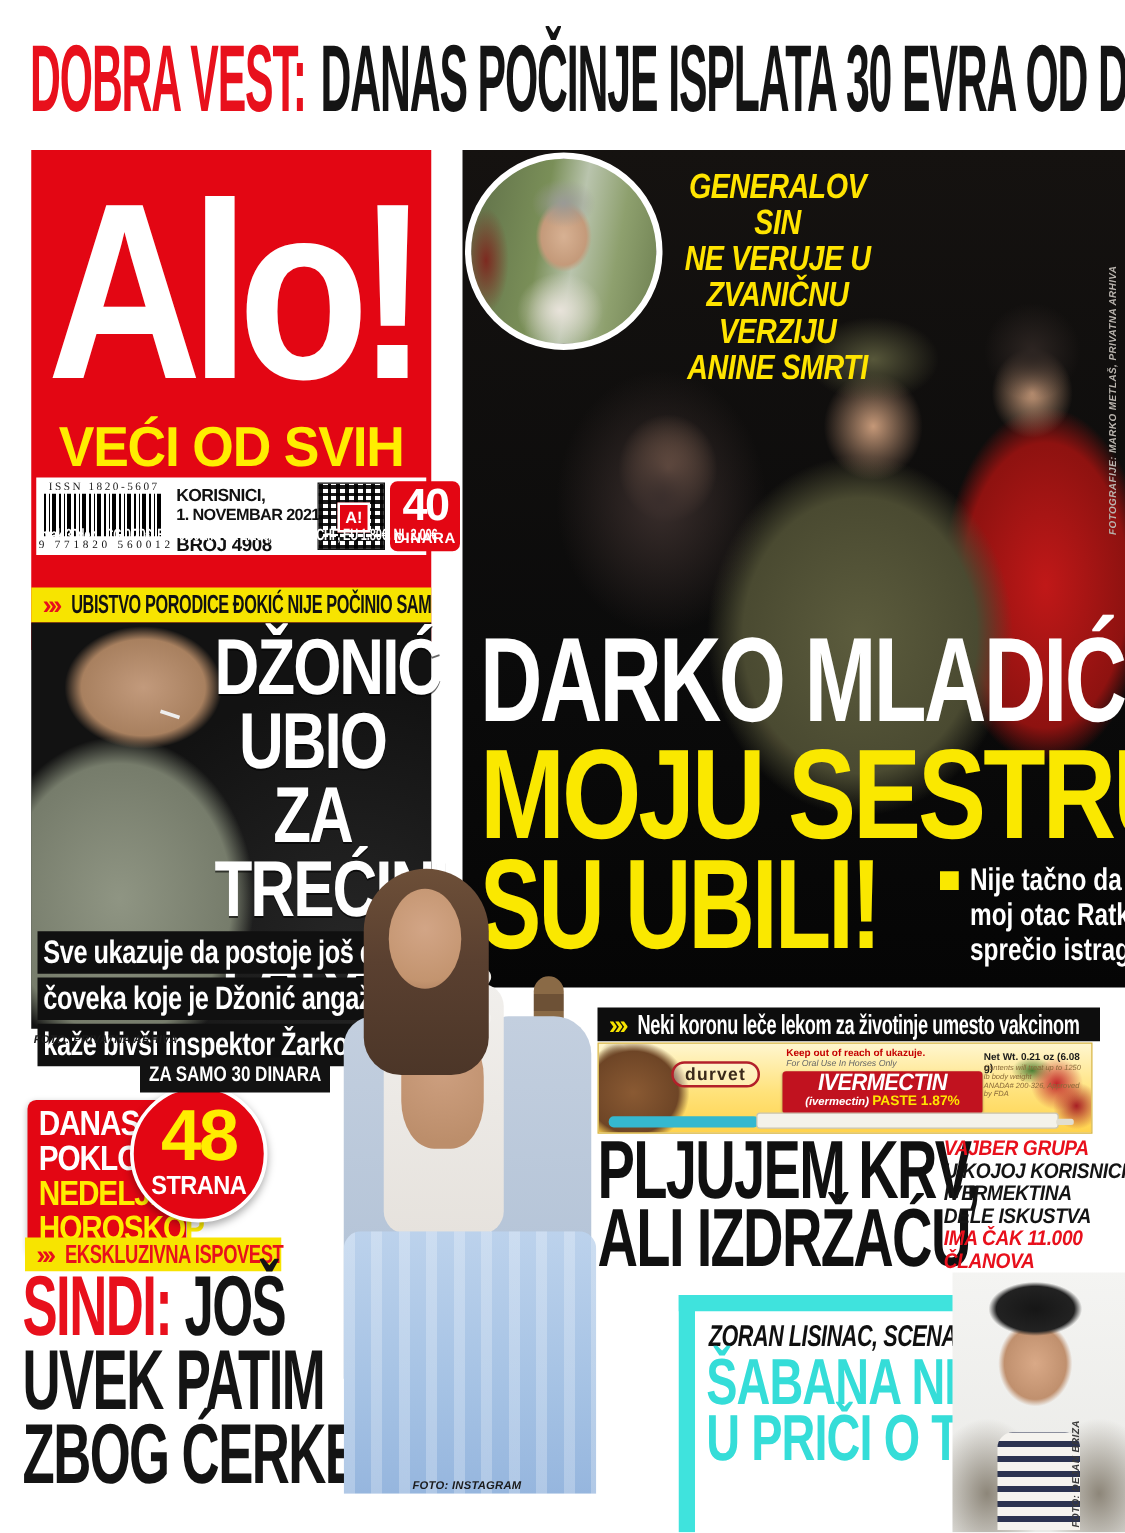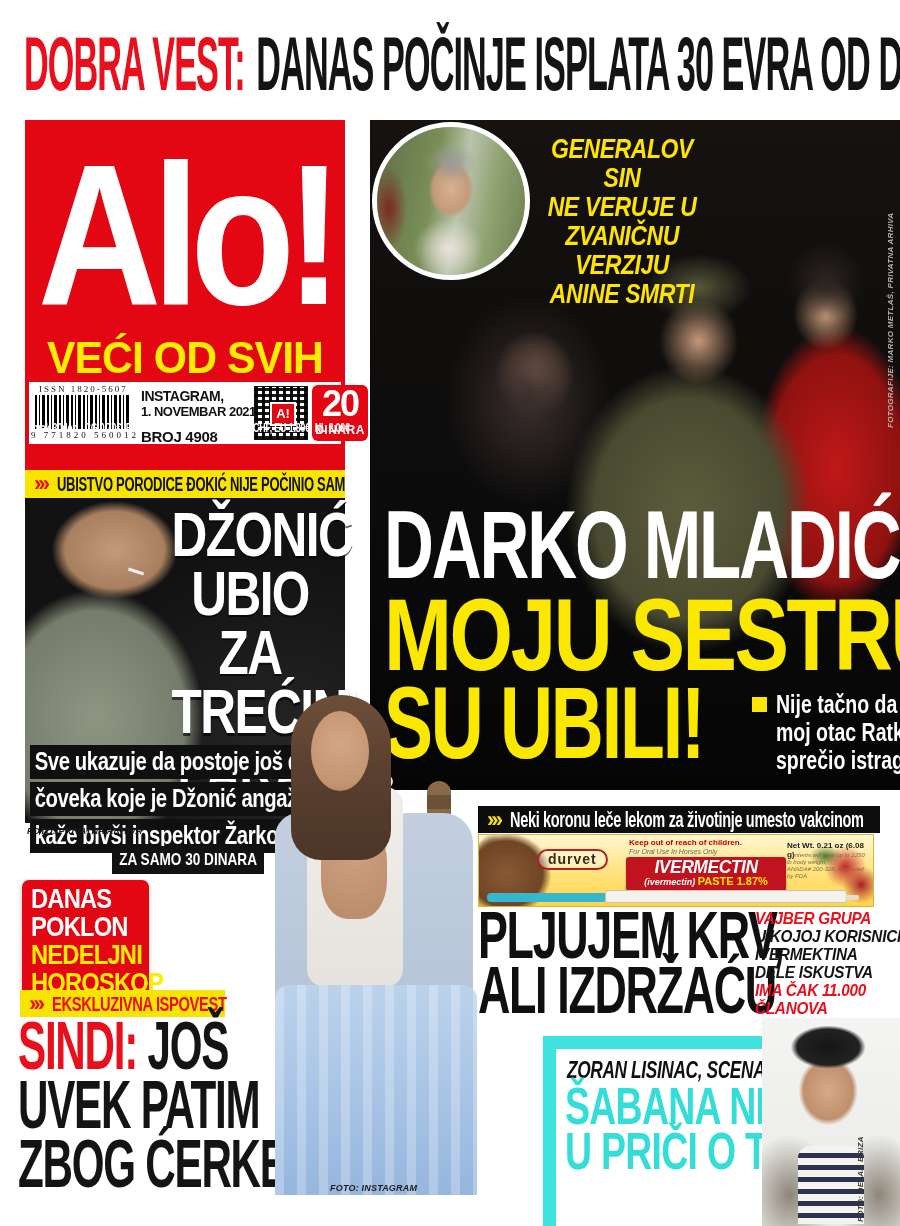--- a/index.html
+++ b/index.html
@@ -210,29 +210,29 @@
   </div>
 
   <div class="abs masthead">
     <div class="logo">Alo!</div>
     <div class="tagline">VEĆI OD SVIH</div>
     <div class="info-row">
       <div class="issn">ISSN 1820-5607</div>
       <div class="barcode"></div>
       <div class="barcode-num">9 771820 560012</div>
       <div class="date-block">
-        <div class="date-day">INSTAGRAM,</div>
+        <div class="date-day">KORISNICI,</div>
         <div class="date-date">1. NOVEMBAR 2021.</div>
         <div class="date-issue"><span>BROJ</span> <b>4908</b></div>
       </div>
       <div class="qr">
         <span class="qr-badge">A!</span>
       </div>
       <div class="price-box">
-        <div class="price-num">20</div>
+        <div class="price-num">40</div>
         <div class="price-unit">DINARA</div>
       </div>
     </div>
     <div class="price-strip">mak 30den., CG 0.70€, BIH 0.50KM, GR 1.20€, CH 3,00 CHF, EU 1.80€, NL 2,00€</div>
   </div>
 
   <div class="abs kicker kicker1">
     <span class="chev">›››</span>
     <span class="kicker-text">UBISTVO PORODICE ĐOKIĆ NIJE POČINIO SAM</span>
   </div>
@@ -251,20 +251,24 @@
     <div class="line">kaže bivši inspektor Žarko Popović</div>
   </div>
   <div class="abs credit credit-dzonic">FOTO: PRIVATNA ARHIVA</div>
 
   <div class="abs promo-badge">ZA SAMO 30 DINARA</div>
   <div class="abs promo-red">
     <div class="l w">DANAS</div>
     <div class="l w">POKLON</div>
     <div class="l y">NEDELJNI</div>
     <div class="l y">HOROSKOP</div>
+  </div>
+  <div class="abs promo-circle">
+    <div class="promo-num">48</div>
+    <div class="promo-label">STRANA</div>
   </div>
 
   <div class="abs kicker kicker2">
     <span class="chev">›››</span>
     <span class="kicker-text">EKSKLUZIVNA ISPOVEST</span>
   </div>
   <div class="abs sindi-headline">
     <div><span class="red">SINDI:</span><span> JOŠ</span></div>
     <div>UVEK PATIM</div>
     <div>ZBOG ĆERKE!</div>
@@ -290,21 +294,21 @@
       <div>sprečio istragu</div>
     </div>
   </div>
 
   <div class="abs kicker kicker3">
     <span class="chev">›››</span>
     <span class="kicker-text">Neki koronu leče lekom za životinje umesto vakcinom</span>
   </div>
   <div class="abs iver-box">
     <div class="durvet">durvet</div>
-    <div class="iver-warning">Keep out of reach of children.</div>
+    <div class="iver-warning">Keep out of reach of ukazuje.</div>
     <div class="iver-use">For Oral Use In Horses Only</div>
     <div class="iver-red">
       <div class="iver-name">IVERMECTIN</div>
       <div class="iver-sub">
         <span class="generic">(ivermectin)</span>
         <span class="paste">PASTE 1.87%</span>
       </div>
     </div>
     <div class="iver-net">Net Wt. 0.21 oz (6.08 g)</div>
     <div class="iver-tiny">

